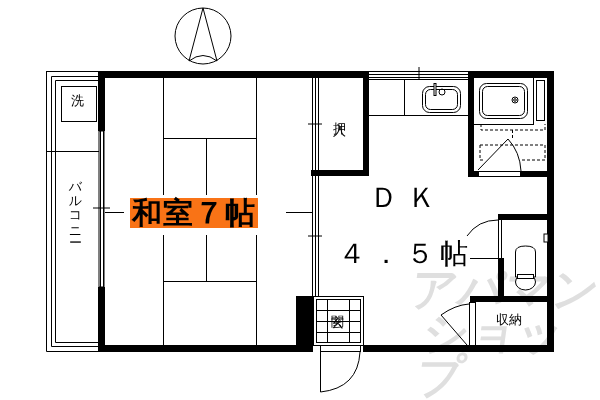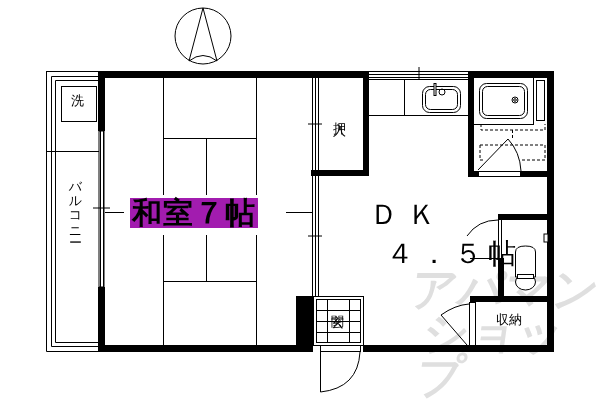--- a/index.html
+++ b/index.html
@@ -177,24 +177,24 @@
     <line x1="317" y1="332.5" x2="360" y2="332.5"></line>
   </g>
 
   <g stroke="#000" stroke-width="1" fill="none">
     <rect x="320.5" y="345.5" width="40" height="6" fill="#fff"></rect>
     <line x1="320.5" y1="352" x2="320.5" y2="392"></line>
     <path d="M320.5 392 Q358 388 360 352"></path>
   </g>
 </svg>
 
-<div class="lbl room-main" style="left:130px; top:198px; background:#a21caf; padding:0 2px;">和室７帖</div>
-
-<div class="lbl room-dk" style="left:370px; top:201px;">ＤＫ</div>
-<div class="lbl room-dk2" style="left:338px; top:240px;margin-left:48px;">４．５帖</div>
+<div class="lbl room-main" style="left:130px; top:198px; background:#f97316; padding:0 2px;">和室７帖</div>
+
+<div class="lbl room-dk" style="left:370px; top:184px;">ＤＫ</div>
+<div class="lbl room-dk2" style="left:338px; top:240px;">４．５帖</div>
 
 <div class="lbl vert" style="left:333px; top:112px;">押入</div>
 
 <div class="lbl vert" style="left:69px; top:172px;">バルコニー</div>
 
 <div class="lbl small" style="left:71px; top:94px;">洗</div>
 
 <div class="lbl vert" style="left:331px; top:304px; font-size:13px; background:#fff;">玄関</div>
 
 <div class="lbl small" style="left:496px; top:313px;">収納</div>

